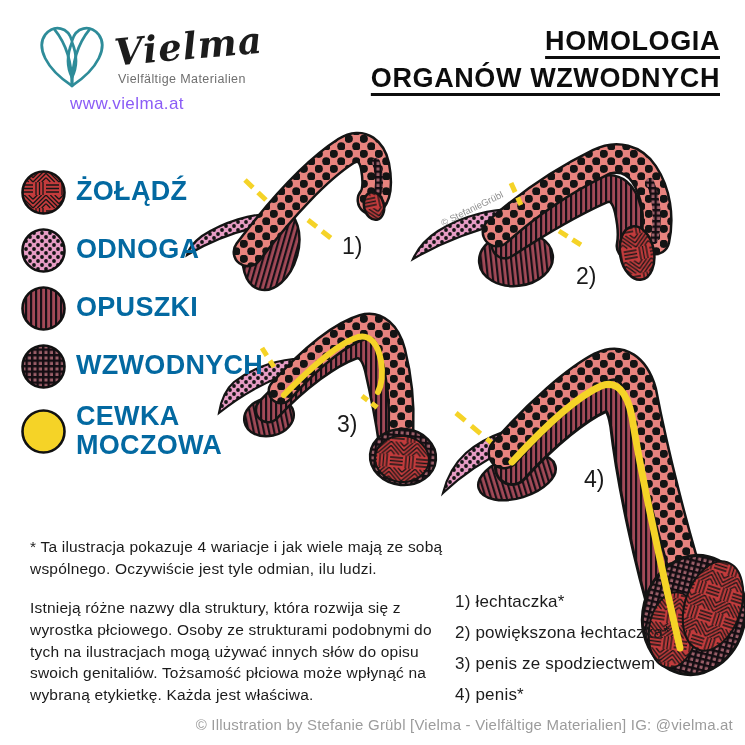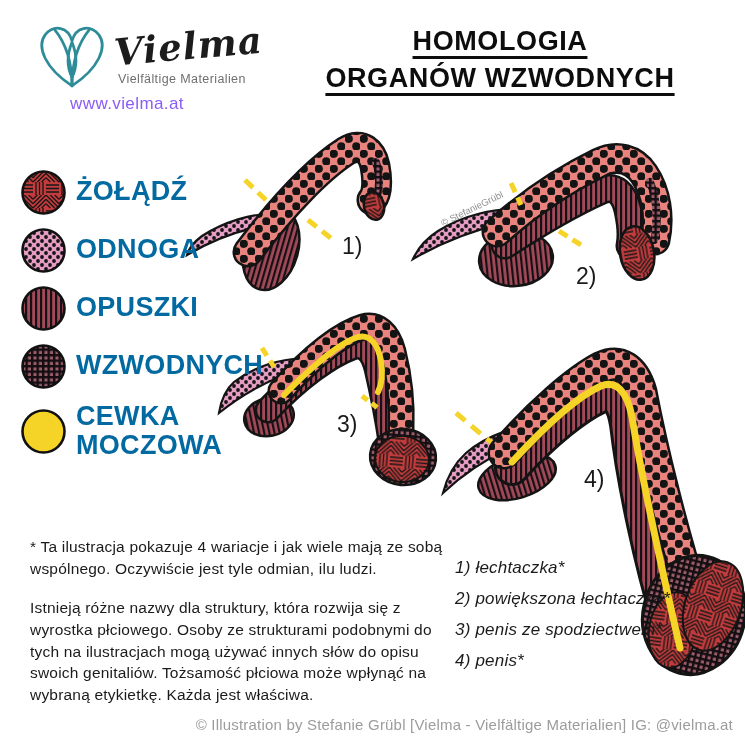--- a/index.html
+++ b/index.html
@@ -7,21 +7,21 @@
           font-family:"Liberation Sans",sans-serif;color:#111;}
   
   .logo-wrap{position:absolute;left:26px;top:6px;width:230px;height:110px;}
   .logo-heart{position:absolute;left:4px;top:6px;}
   .brand-name{position:absolute;left:88px;top:18px;font-family:"DejaVu Serif",serif;
               font-style:italic;font-weight:700;font-size:37px;color:#1c1c1c;
               transform:rotate(-5deg);letter-spacing:1px;}
   .brand-tagline{position:absolute;left:92px;top:66px;font-size:12.5px;color:#6f6f6f;letter-spacing:.4px;}
   .brand-url{position:absolute;left:16px;top:88px;width:170px;text-align:center;
              font-size:17px;color:#8b5cf6;letter-spacing:.4px;}
-  .title{position:absolute;left:280px;top:26px;width:440px;text-align:center;
+  .title{position:absolute;left:280px;top:26px;width:440px;text-align:right;
          font-weight:800;font-size:27px;letter-spacing:.6px;color:#0d0d0d;}
   .title-line{display:block;text-decoration:underline;text-decoration-thickness:3px;
               text-underline-offset:6px;margin-bottom:6px;}
   
   .legend{position:absolute;left:20px;top:163px;width:230px;z-index:3;}
   .legend-item{display:flex;align-items:center;height:58px;}
   .legend-item.tall{height:72px;}
   .legend-label{margin-left:9px;font-weight:800;font-size:27px;letter-spacing:.3px;
                 line-height:1.08;color:#0369a1;max-width:172px;}
   
@@ -30,22 +30,22 @@
   .fig-label-1{left:342px;top:233px;}
   .fig-label-2{left:576px;top:263px;}
   .fig-label-3{left:337px;top:411px;}
   .fig-label-4{left:584px;top:466px;}
   .watermark{position:absolute;left:438px;top:203px;z-index:2;font-size:9.5px;color:#8e8e8e;
              transform:rotate(-26deg);white-space:nowrap;}
   
   .notes{position:absolute;left:30px;top:536px;width:435px;z-index:2;
          font-size:15.5px;font-weight:300;line-height:1.4;color:#1b1b1b;letter-spacing:.2px;}
   .notes p{margin:0 0 18px 0;}
-  .variant-list{position:absolute;left:455px;top:558px;z-index:2;font-size:17px;font-weight:300;
-                color:#1b1b1b;letter-spacing:.2px;font-style:italic;}
+  .variant-list{position:absolute;left:455px;top:592px;z-index:2;font-size:17px;font-weight:300;
+                color:#1b1b1b;letter-spacing:.2px;}
   .variant-list div{margin-bottom:11px;}
   .footer-credit{position:absolute;left:0;right:12px;bottom:12px;z-index:2;text-align:right;
                  font-size:15px;font-weight:300;color:#9c9c9c;letter-spacing:.2px;}
 </style>
 </head>
 <body>
 
 <div class="poster">
 
   <svg class="figures-svg" width="745" height="745" viewBox="0 0 745 745">

